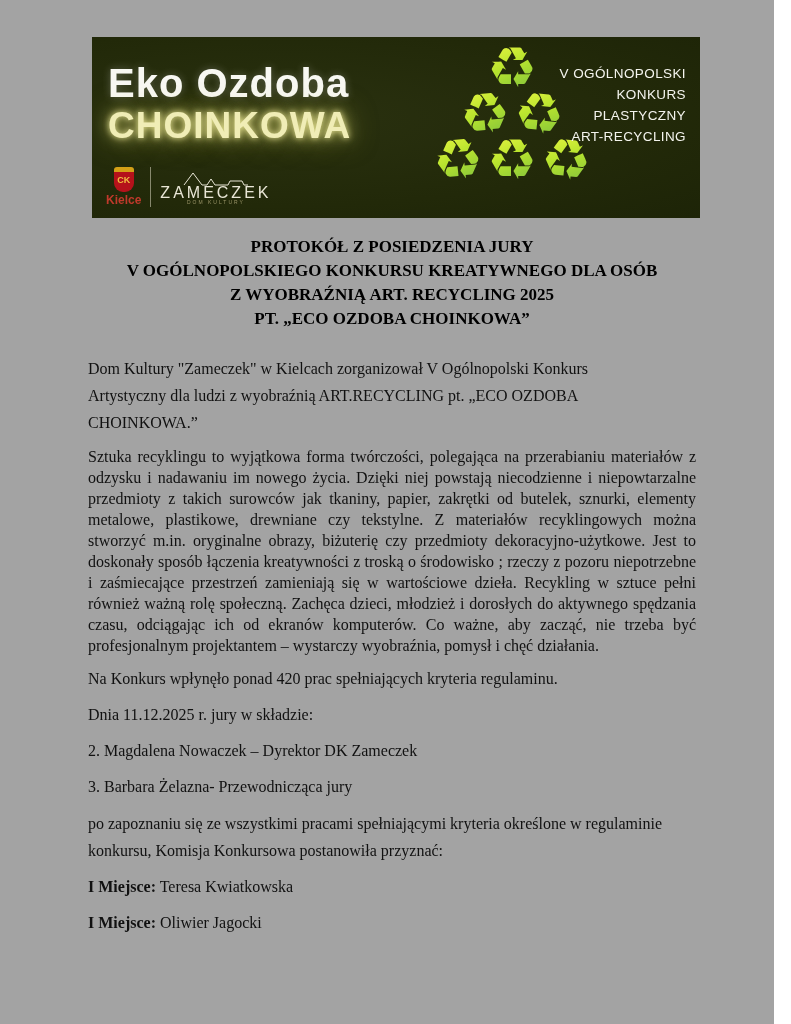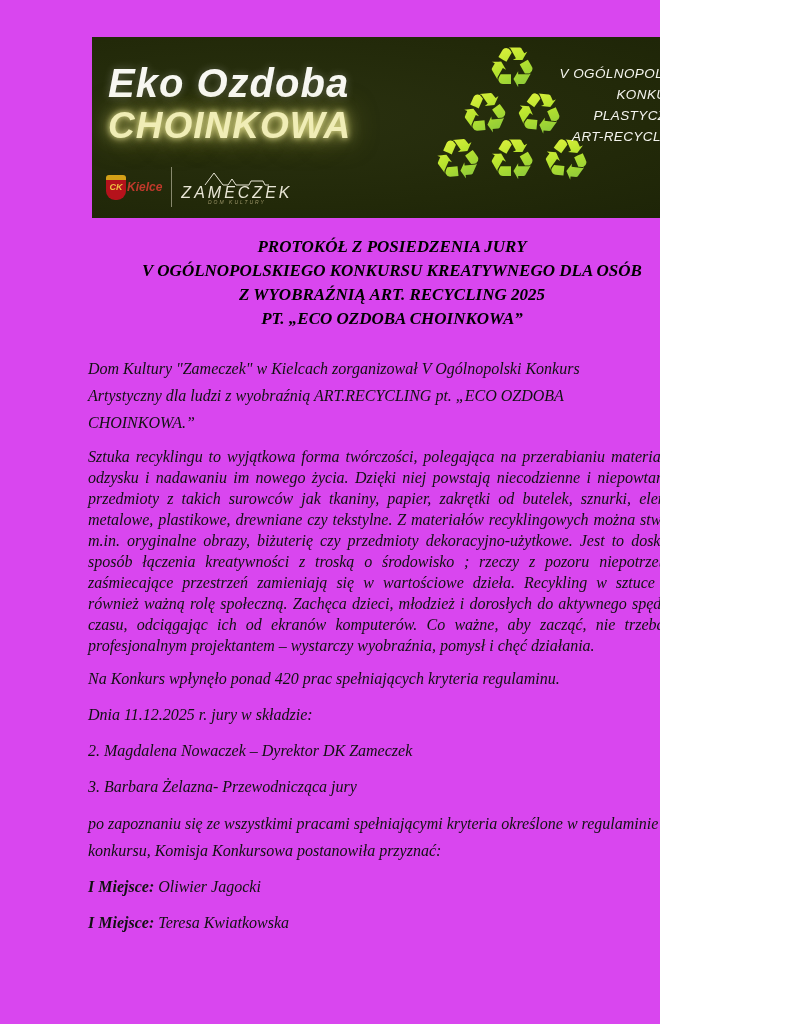--- a/index.html
+++ b/index.html
@@ -1,18 +1,18 @@
 <!DOCTYPE html>
 <html><head>
 <meta charset="utf-8">
 <style>
   html,body { margin:0; padding:0; background:#ffffff; }
   .page {
-    position:relative; width:660px; height:1024px; background:#d946ef;
-    overflow:hidden; font-family:"Liberation Serif", serif; color:#111;font-style:italic;
+    position:relative; width:774px; height:1024px; background:#a3a3a3;
+    overflow:hidden; font-family:"Liberation Serif", serif; color:#111;
   }
 
   
   .banner {
     position:absolute; left:92px; top:37px; width:608px; height:181px;
     background: radial-gradient(ellipse at 30% 45%, #2a3110 0%, #222909 62%, #1d2407 100%);
     overflow:hidden;
   }
   .banner-left { position:absolute; left:16px; top:24px; font-family:"Liberation Sans", sans-serif; }
   .eko {
@@ -37,21 +37,21 @@
     }
   }
   .tilt-l { transform:rotate(-6deg); } .tilt-r { transform:rotate(6deg); }
   .banner-right {
     position:absolute; right:14px; top:26px; text-align:right; white-space:pre-line;
     font-family:"Liberation Sans", sans-serif; font-size:13.5px; line-height:21px;
     color:#f4f4ee; letter-spacing:.4px;
   }
   .logos { position:absolute; left:14px; bottom:11px; display:flex; align-items:center; gap:9px;
            font-family:"Liberation Sans", sans-serif; }
-  .kielce { display:flex; flex-direction:row; align-items:center; gap:1px; }
+  .kielce { display:flex; flex-direction:column; align-items:center; gap:1px; }
   .shield {
     width:20px; height:25px; border-radius:3px 3px 9px 9px;
     background:linear-gradient(#d4a017 0 5px, #b5121b 5px);
     display:flex; align-items:center; justify-content:center;
     color:#f0c040; font-size:9px; font-weight:bold;
   }
   .kielce-label { color:#c0392b; font-size:12px; font-weight:bold; }
   .logo-divider { width:1px; height:40px; background:rgba(235,232,210,.5); }
   .zameczek { display:flex; flex-direction:column; align-items:center; gap:1px; }
   .zameczek svg { display:block; }
@@ -133,18 +133,18 @@
 
     <p>Na Konkurs wpłynęło ponad 420  prac spełniających kryteria regulaminu.</p>
 
     <p>Dnia 11.12.2025 r. jury w składzie:</p>
 
     <p class="jury-item">2. Magdalena Nowaczek – Dyrektor DK Zameczek</p>
     <p class="jury-item">3. Barbara Żelazna-  Przewodnicząca jury</p>
 
     <p class="decision">po zapoznaniu się ze wszystkimi pracami spełniającymi kryteria określone w regulaminie konkursu, Komisja Konkursowa postanowiła przyznać:</p>
 
+    <p class="award"><b>I Miejsce:</b> <span>Teresa Kwiatkowska</span></p>
+
     <p class="award"><b>I Miejsce:</b> <span>Oliwier Jagocki</span></p>
-
-    <p class="award"><b>I Miejsce:</b> <span>Teresa Kwiatkowska</span></p>
   </div>
 
 </div>
 
 </body></html>

